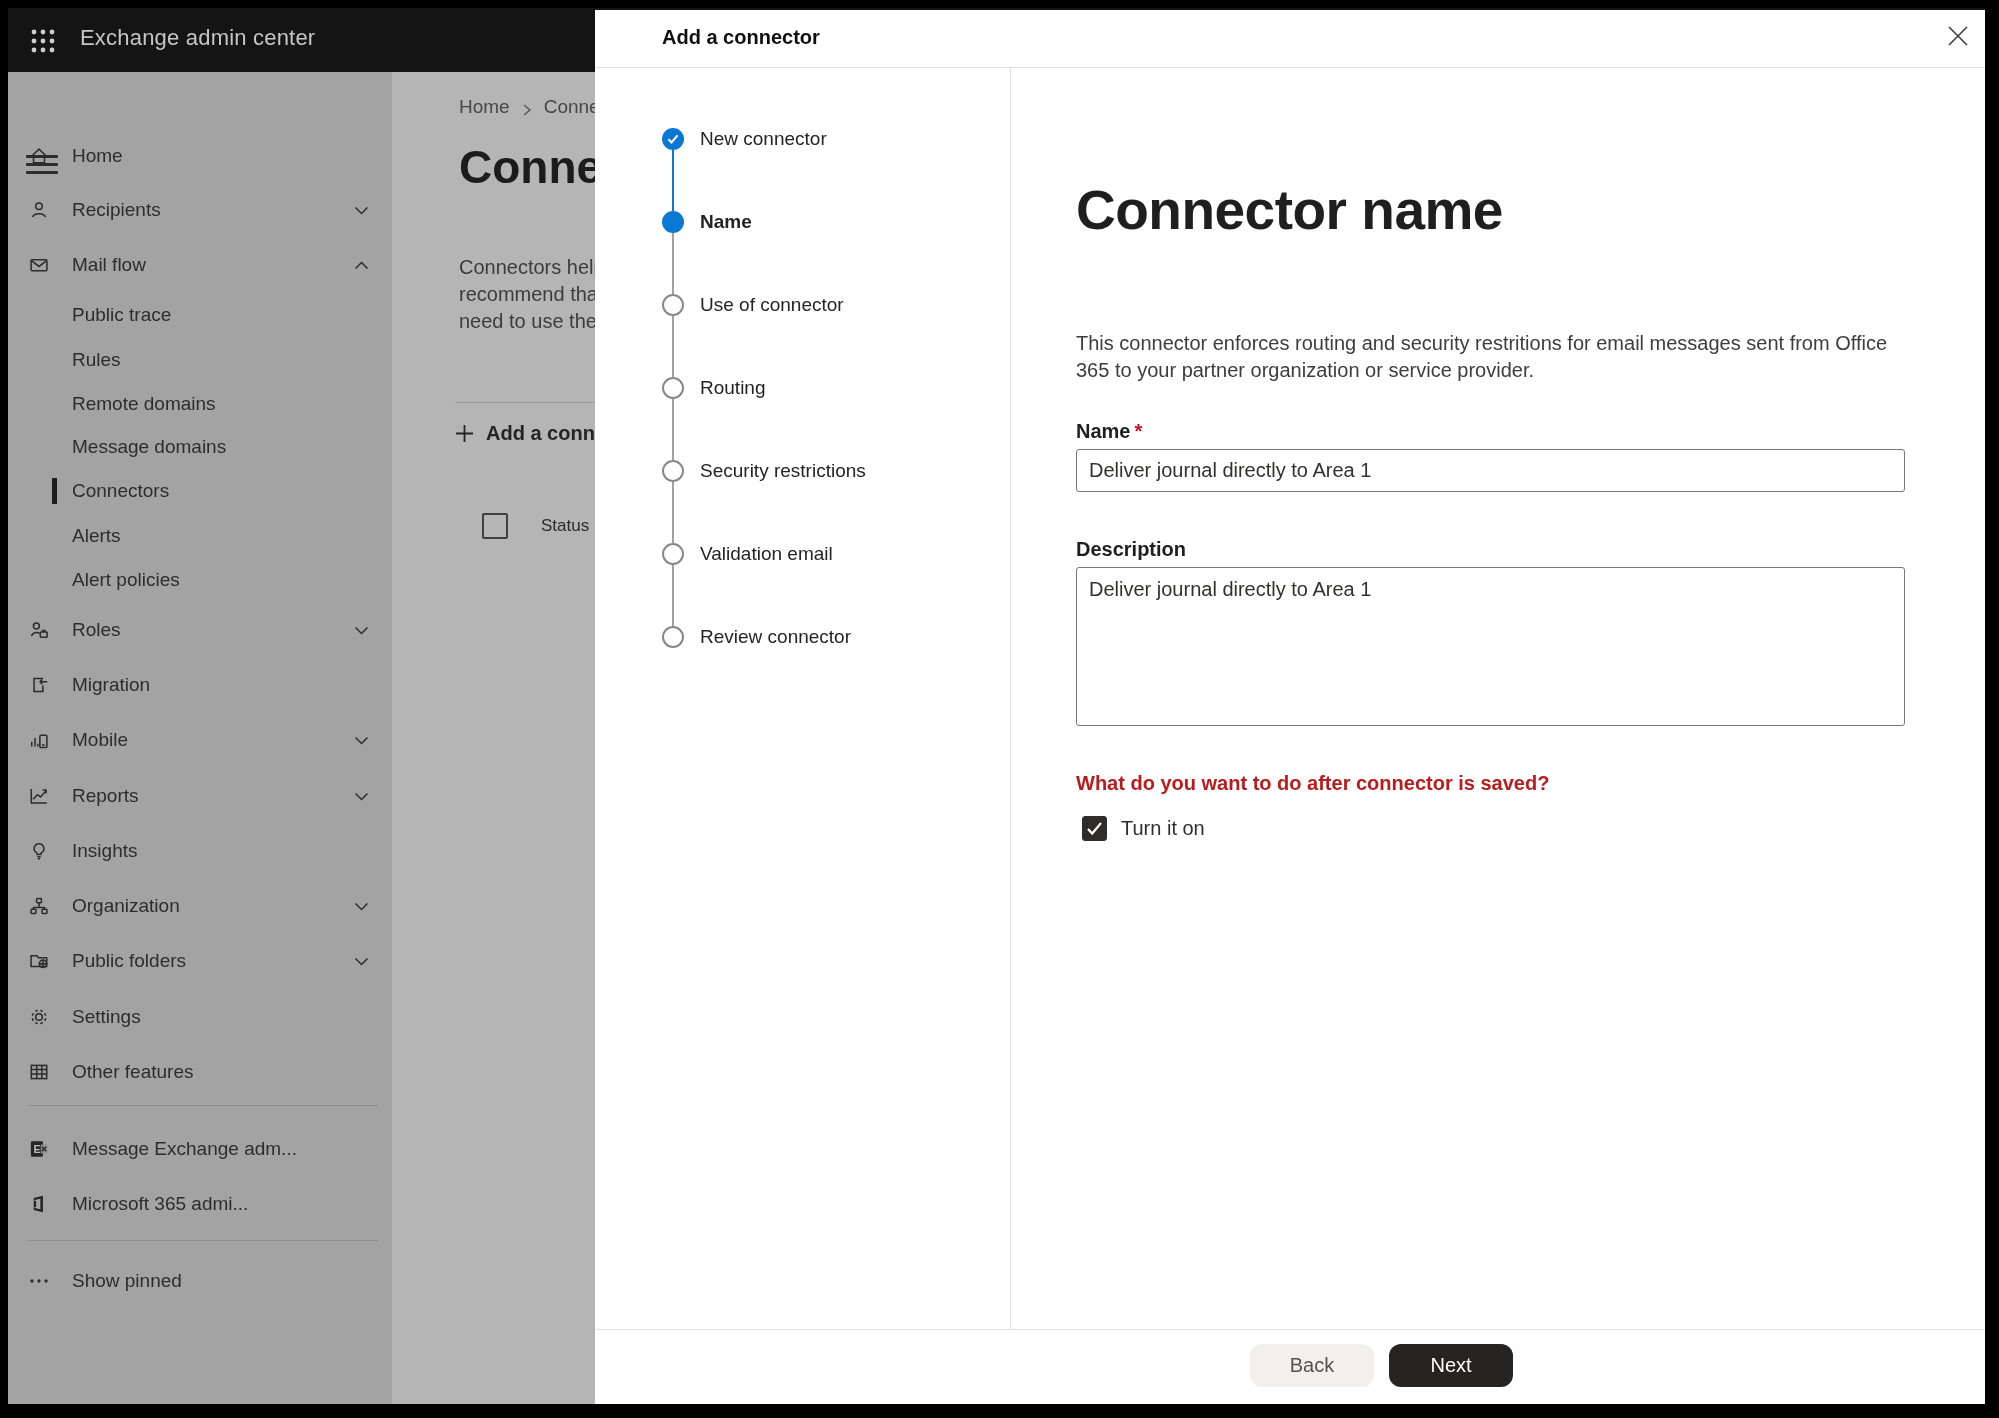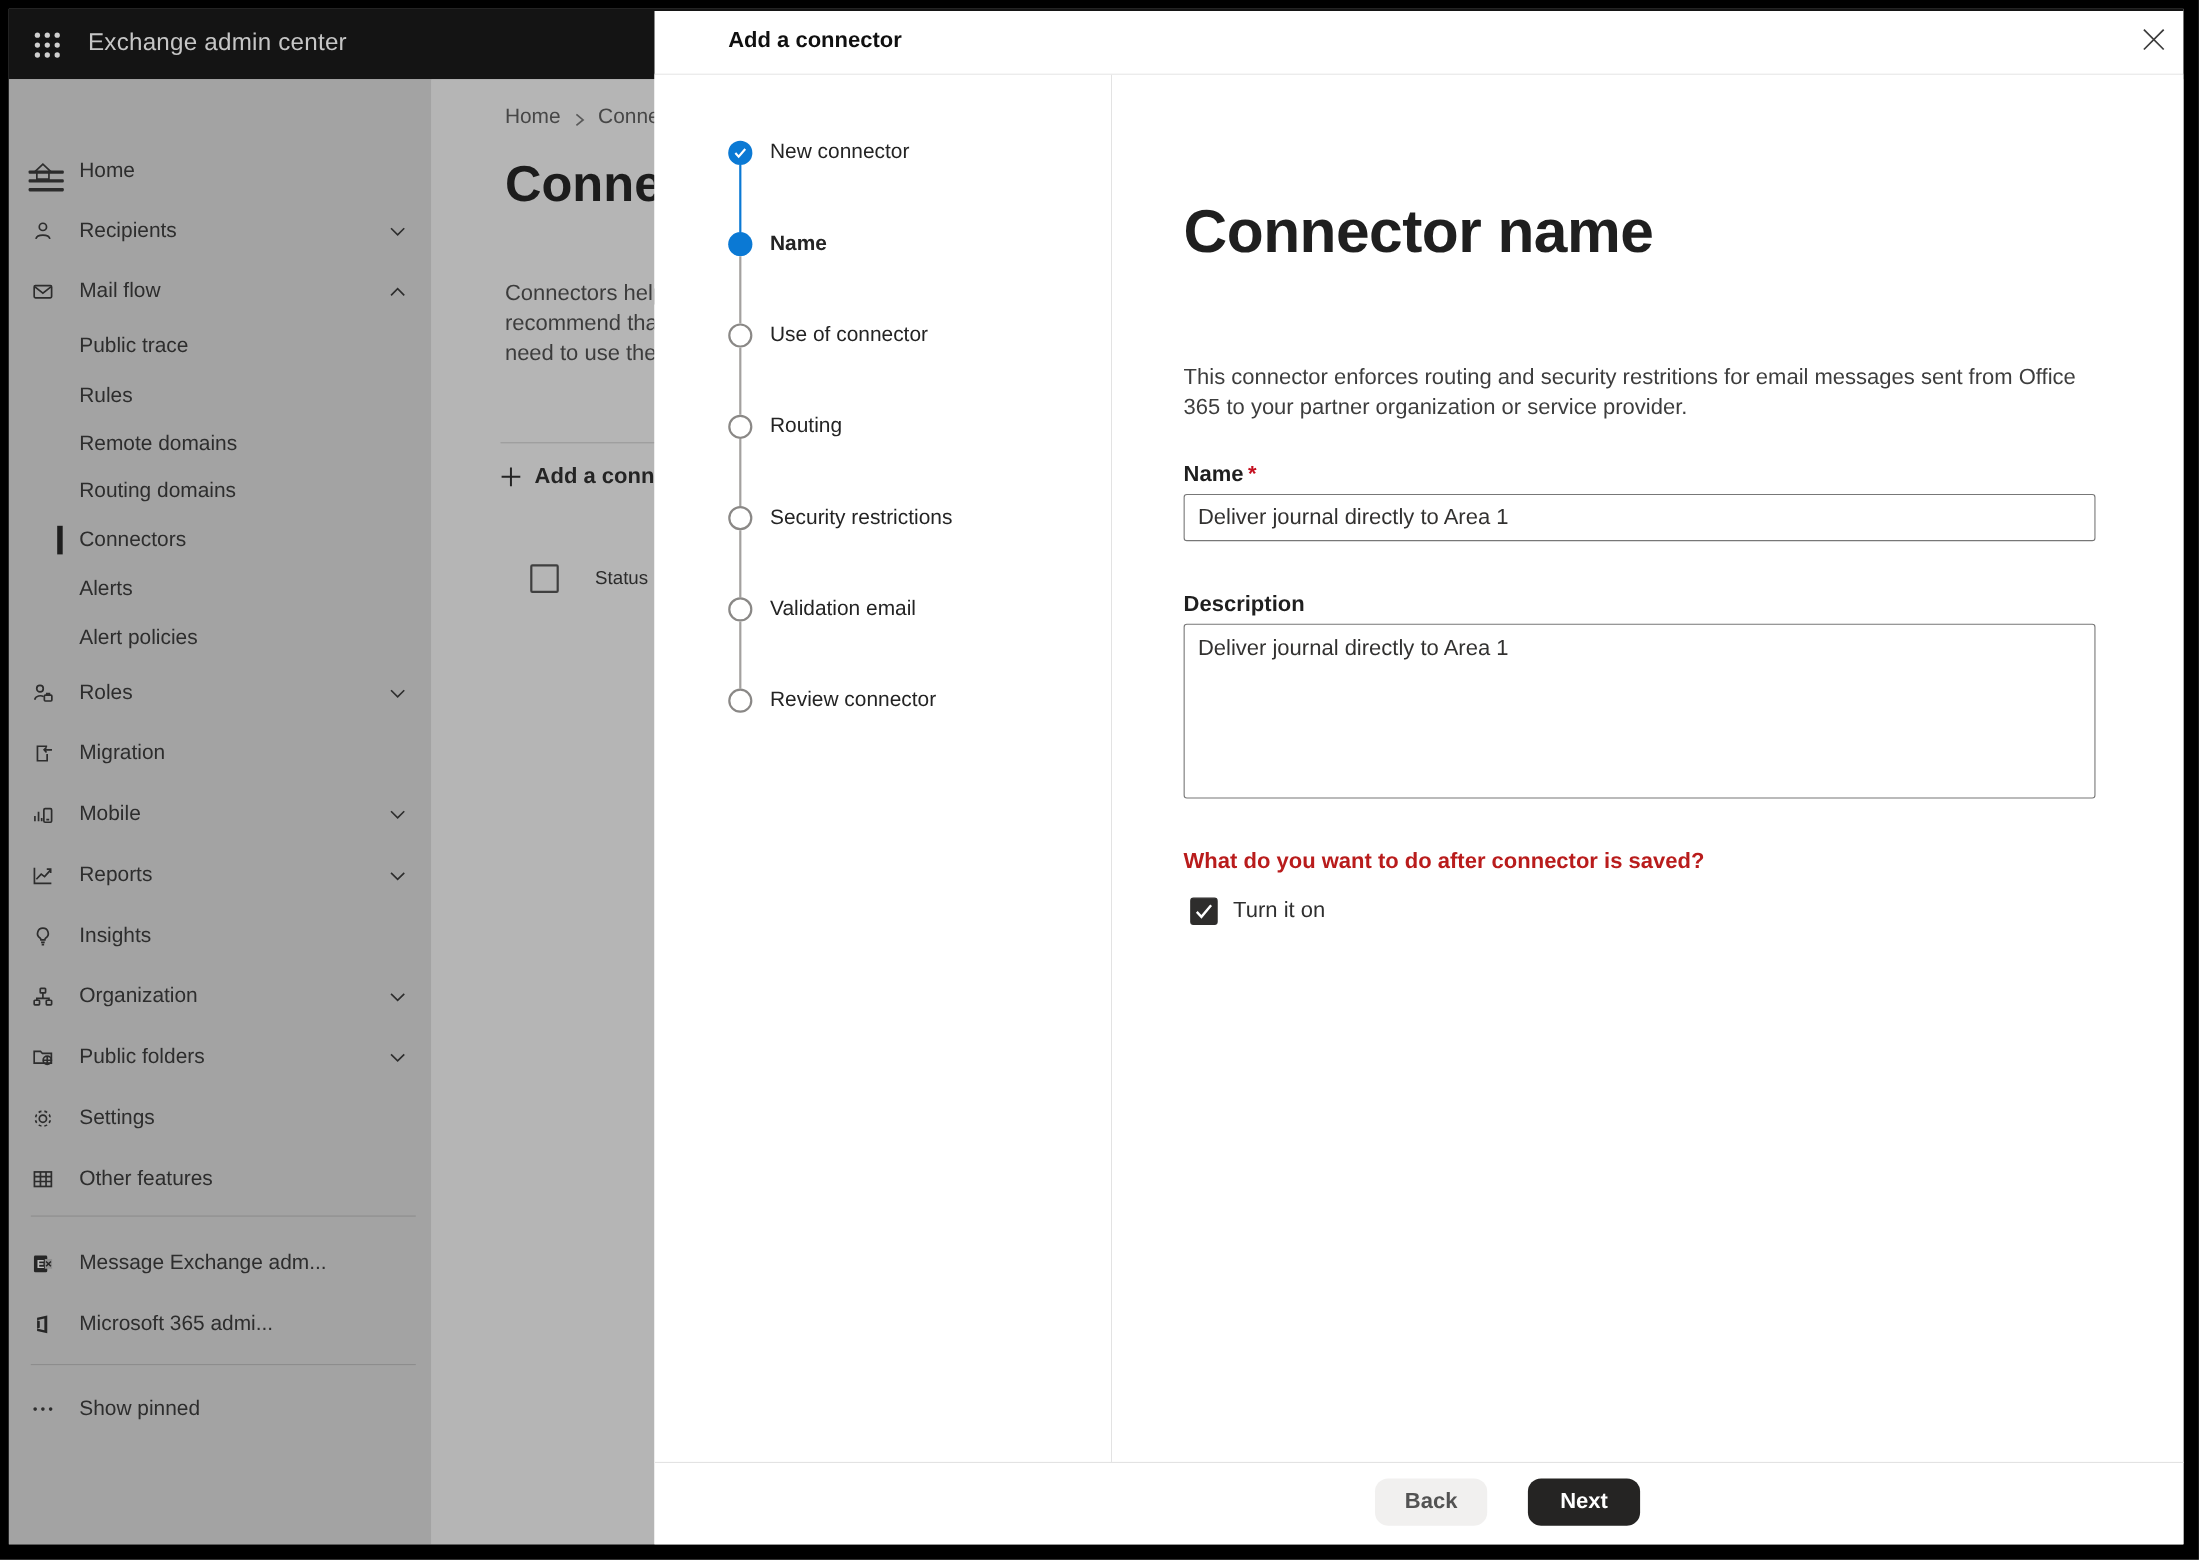--- a/index.html
+++ b/index.html
@@ -64,22 +64,22 @@
               font-family:"Liberation Sans",sans-serif;font-size:20px;color:#323130;padding:0 12px;outline:none;background:#fff;}
   .desc-area{position:absolute;left:65px;top:499px;width:803px;height:137px;border:1.5px solid #777;border-radius:3px;
              font-family:"Liberation Sans",sans-serif;font-size:20px;color:#323130;padding:10px 12px;outline:none;resize:none;background:#fff;}
   .question{position:absolute;left:65px;top:704px;font-size:20px;font-weight:700;color:#b91c1c;}
   .chk-row{position:absolute;left:71px;top:748px;display:flex;align-items:center;gap:14px;cursor:pointer;}
   .chk-box{width:23px;height:23px;border-radius:3px;background:#2e2d2c;border:1.5px solid #2e2d2c;position:relative;}
   .chk-box svg{position:absolute;left:3px;top:4px;width:17px;height:15px;}
   .chk-label{font-size:20px;color:#2f2f2f;}
 
   .modal-footer{position:absolute;left:0;bottom:0;right:0;height:74px;border-top:1px solid #e3e3e3;background:#fff;}
-  .btn{position:absolute;top:14px;height:43px;width:102px;border:none;border-radius:12px;
-       font-family:"Liberation Sans",sans-serif;font-size:20px;font-weight:700;cursor:pointer;}
+  .btn{position:absolute;top:14px;height:43px;width:124px;border:none;border-radius:12px;
+       font-family:"Liberation Sans",sans-serif;font-size:20px;font-weight:400;cursor:pointer;}
   .btn-back{left:655px;background:#f1f0ef;color:#535353;}
   .btn-next{left:776px;background:#252423;color:#fff;margin-left:18px;}
 </style>
 </head>
 <body>
 
 <div id="frame">
 
   <div class="topbar">
     <div class="waffle">
@@ -136,21 +136,21 @@
         <div class="side-item" style="top: 223px;">
           <span class="side-label">Public trace</span>
         </div>
         <div class="side-item" style="top: 268px;">
           <span class="side-label">Rules</span>
         </div>
         <div class="side-item" style="top: 312px; padding-left: 28px;">
           <span class="side-label">Remote domains</span>
         </div>
         <div class="side-item" style="top: 355px;">
-          <span class="side-label">Routing domains</span>
+          <span class="side-label">Message domains</span>
         </div>
         <div class="side-item" style="top: 399px;">
           <span class="sel-bar"></span>
           <span class="side-label">Connectors</span>
         </div>
         <div class="side-item" style="top: 444px; padding-left: 44px;">
           <span class="side-label">Alerts</span>
         </div>
         <div class="side-item" style="top: 488px;">
           <span class="side-label">Alert policies</span>

